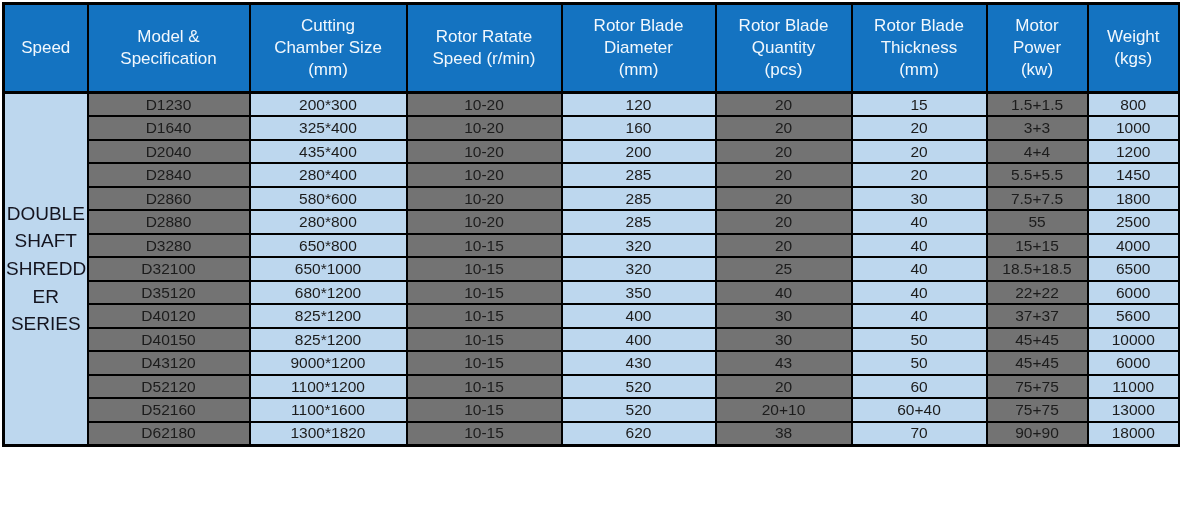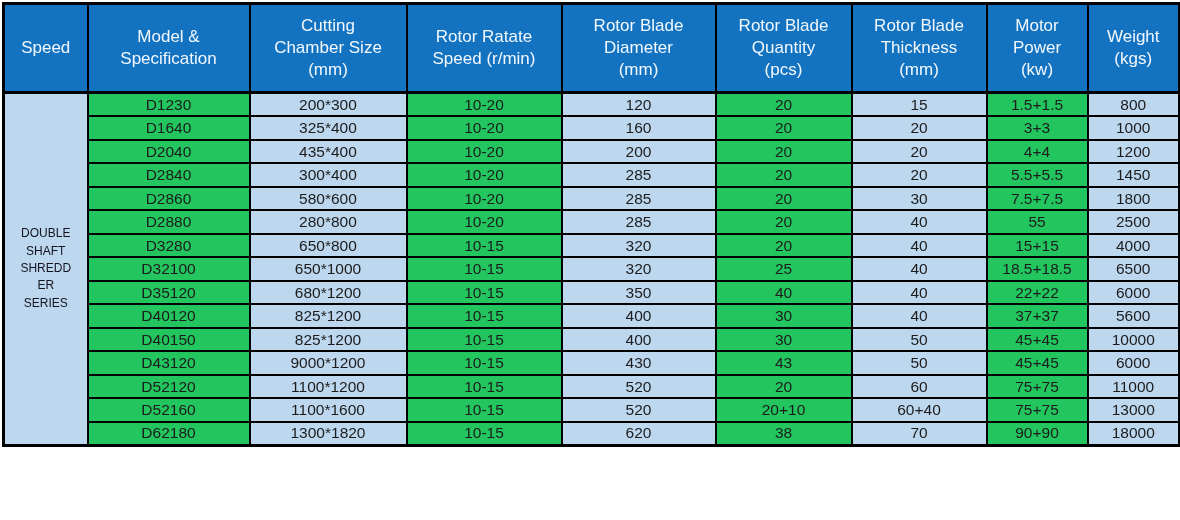--- a/index.html
+++ b/index.html
@@ -41,24 +41,24 @@
     white-space: pre-line;
     border-bottom: 3px solid #000000;
   }
   table.spec tbody td {
     color: #1c1c1c;
     font-size: 15.5px;
     height: 23.5px;
     line-height: 1.0;
   }
   table.spec tbody td.blue { background: #bdd7ee; }
-  table.spec tbody td.white { background: #22c55e; }
+  table.spec tbody td.white { background: #737373; }
   table.spec tbody td.item-cell {
     white-space: pre-line;
-    font-size: 12px;
+    font-size: 19px;
     line-height: 1.45;
     color: #14141f;
     padding: 8px 1px;
   }
 </style>
 </head>
 <body>
 
 <div class="canvas">
   <table class="spec">
@@ -130,21 +130,21 @@
           <td class="blue">435*400</td>
           <td class="white">10-20</td>
           <td class="blue">200</td>
           <td class="white">20</td>
           <td class="blue">20</td>
           <td class="white">4+4</td>
           <td class="blue">1200</td>
         </tr>
         <tr>
           <td class="white">D2840</td>
-          <td class="blue">300*400</td>
+          <td class="blue">280*400</td>
           <td class="white">10-20</td>
           <td class="blue">285</td>
           <td class="white">20</td>
           <td class="blue">20</td>
           <td class="white">5.5+5.5</td>
           <td class="blue">1450</td>
         </tr>
         <tr>
           <td class="white">D2860</td>
           <td class="blue">580*600</td>

